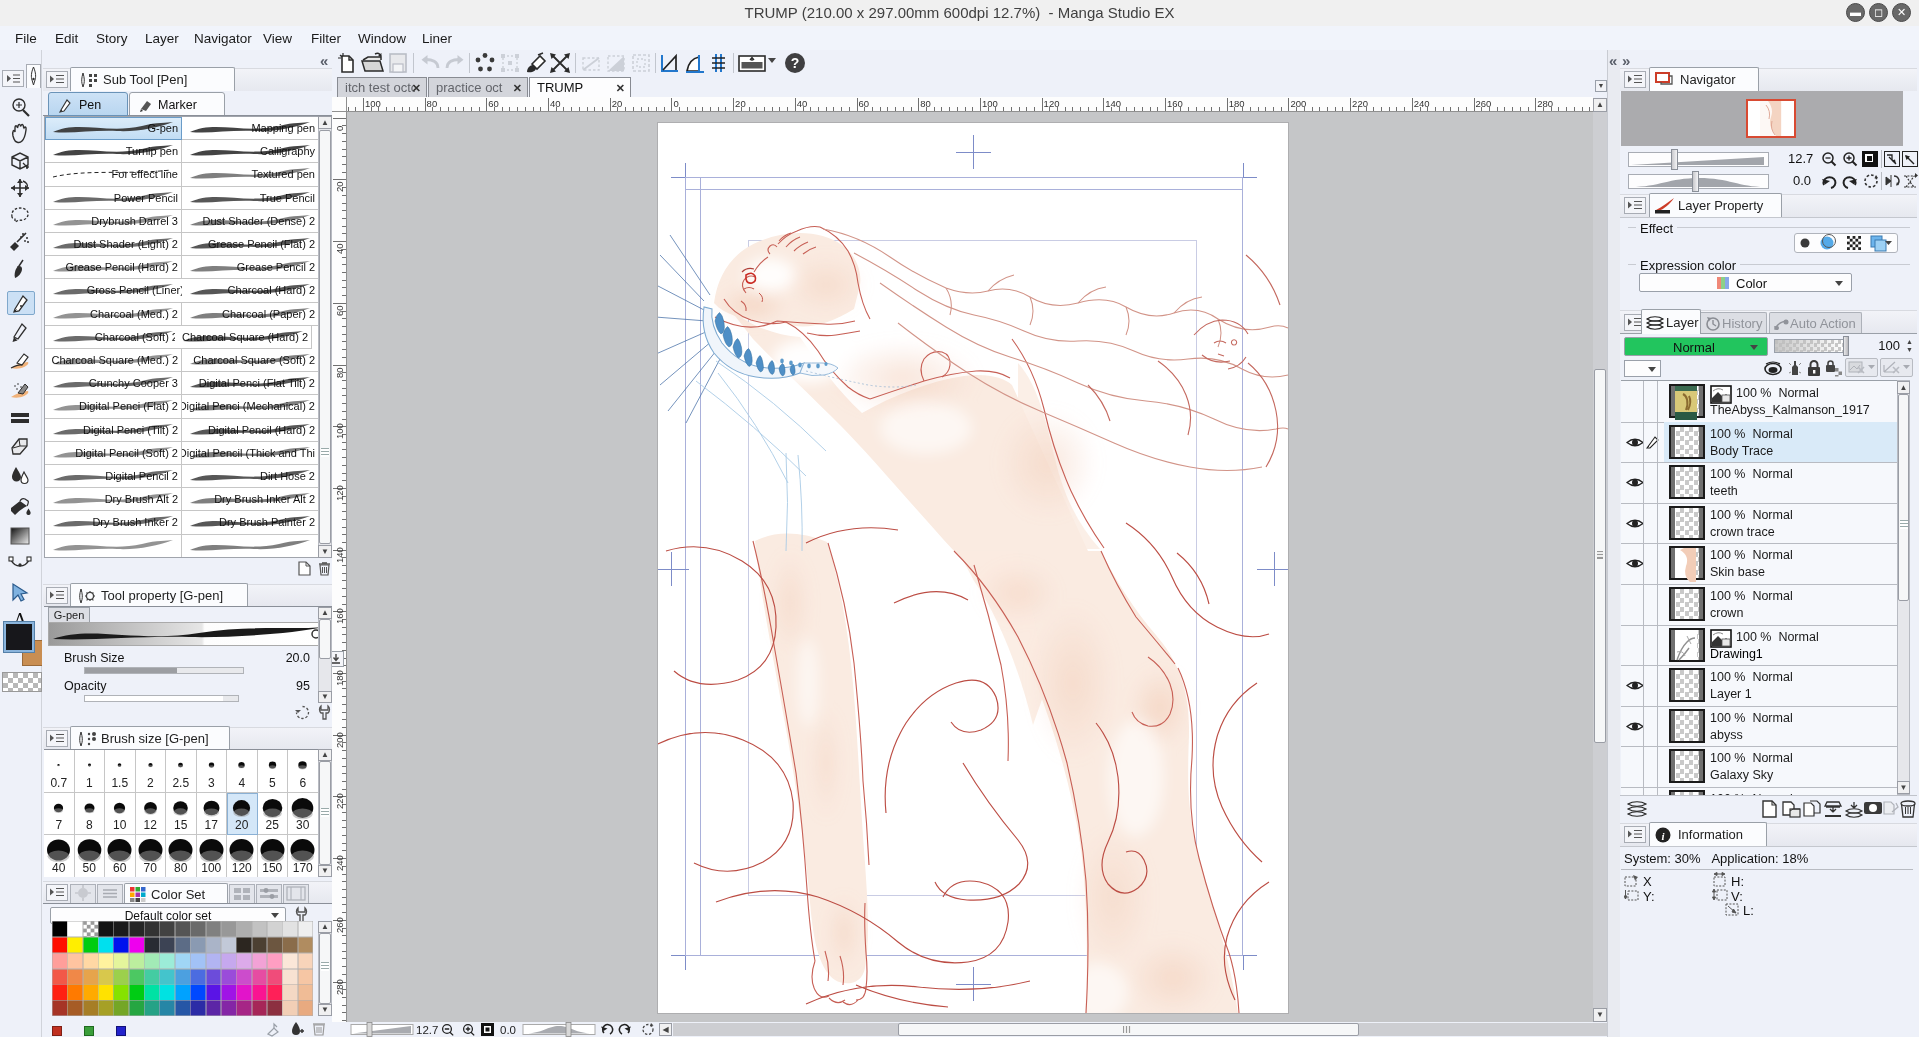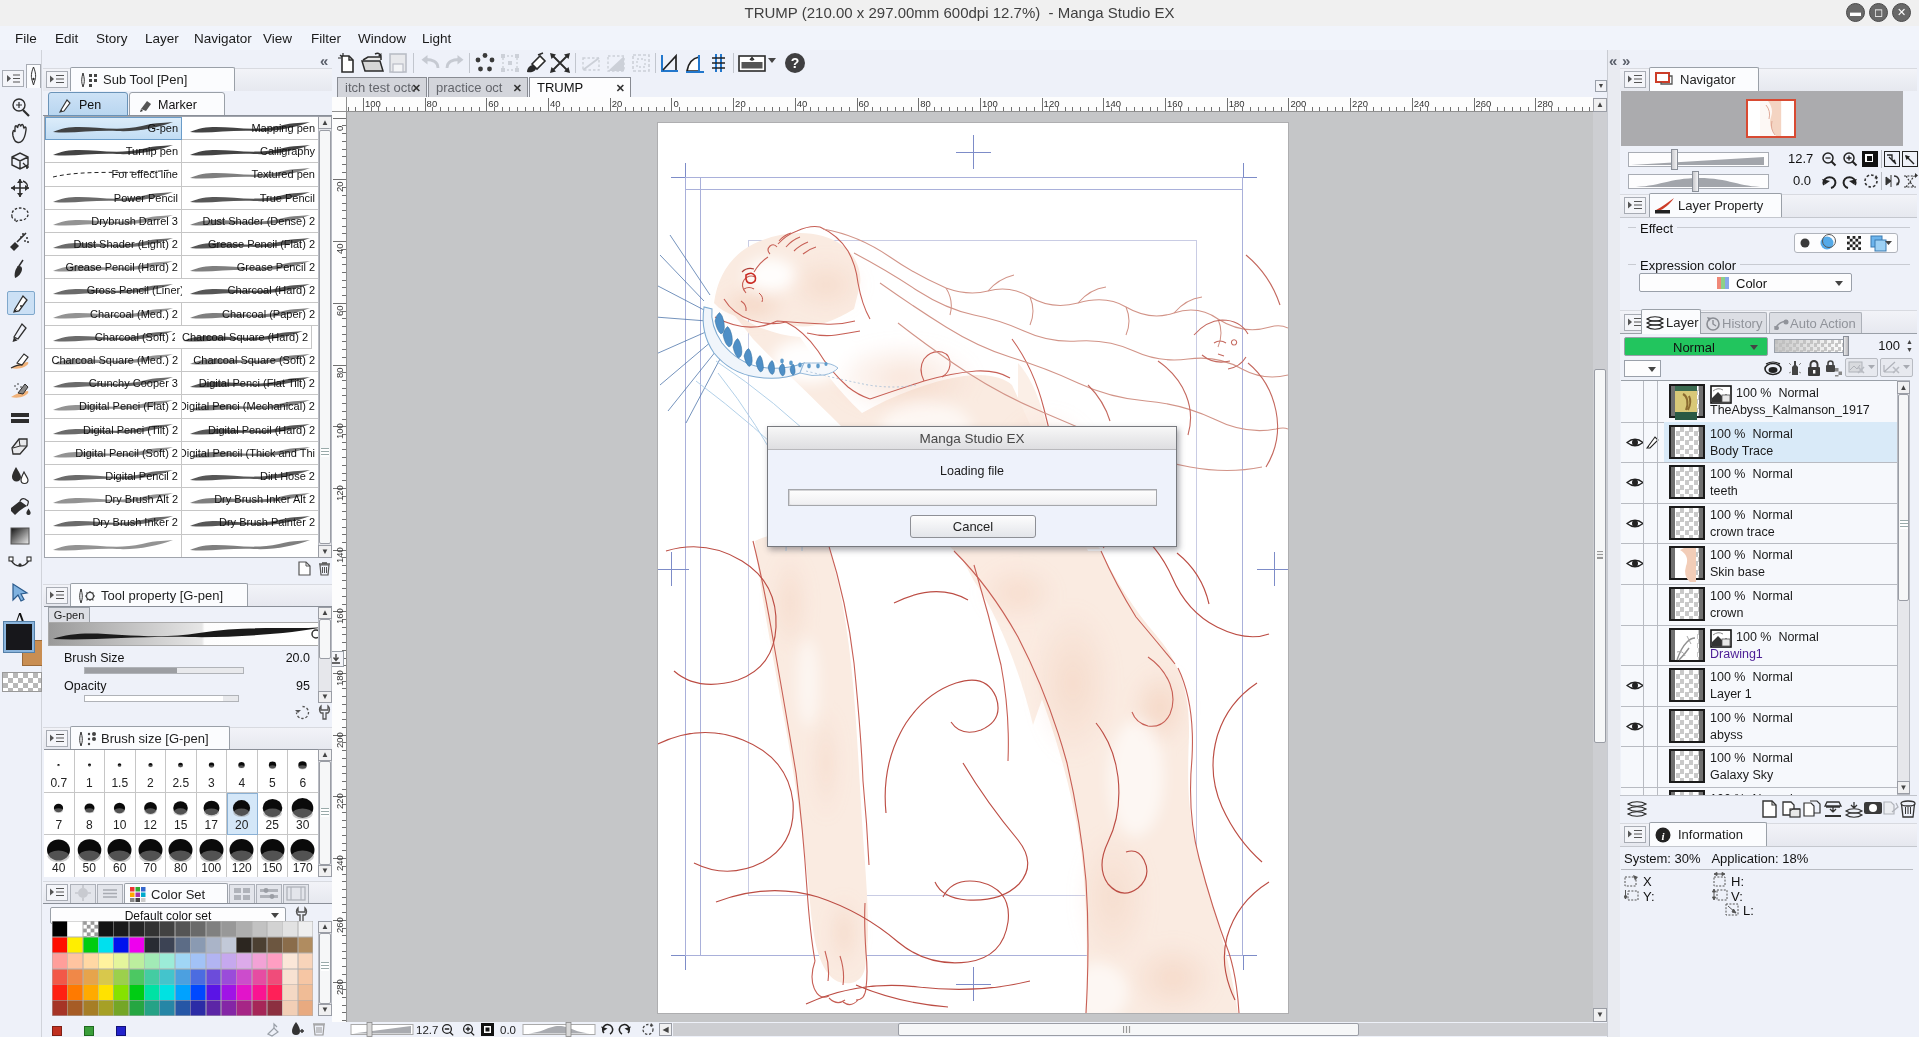--- a/index.html
+++ b/index.html
@@ -65,21 +65,21 @@
 
   <div class="abs" id="menubar">
     <span class="mi" style="left:15px;">File</span>
       <span class="mi" style="left:55px;">Edit</span>
       <span class="mi" style="left:96px;">Story</span>
       <span class="mi" style="left:145px;">Layer</span>
       <span class="mi" style="left:194px;">Navigator</span>
       <span class="mi" style="left:263px;">View</span>
       <span class="mi" style="left:311px;">Filter</span>
       <span class="mi" style="left:358px;">Window</span>
-      <span class="mi" style="left:422px;">Light</span>
+      <span class="mi" style="left:422px;">Liner</span>
   </div>
 
   <div class="abs collapsebtn" style="left:320px; top:52px;">«</div>
   <div class="abs ticon" style="left:336px;"><svg width="22" height="22" viewBox="0 0 22 22">
         <path d="M6 4 L13 4 L17 8 L17 20 L6 20 Z" fill="#fff" stroke="#2b2b2b" stroke-width="1.6"></path>
         <path d="M13 4 L13 8 L17 8" fill="none" stroke="#2b2b2b" stroke-width="1.4"></path>
         <path d="M4 3 l2 2 M7 1 l0 3 M2 6 l3 0" stroke="#2b2b2b" stroke-width="1.2"></path>
       </svg></div>
   <div class="abs ticon" style="left:361px;"><svg width="24" height="22" viewBox="0 0 24 22">
         <path d="M2 8 L7 5 L20 5 L20 8" fill="#e8e8e8" stroke="#2b2b2b" stroke-width="1.5"></path>
@@ -732,28 +732,20 @@
       <circle cx="316" cy="7.5" r="5" fill="none" stroke="#444" stroke-width="1.3" stroke-dasharray="2.4 1.8"></circle>
         <path d="M319 1 l2.5 2.5 -3.5 1 Z" fill="#444"></path>
     </svg>
     <div class="abs sb-btn" style="left:327px; top:1px; width:13px; height:13px; line-height:11px;">◀</div>
     <div class="abs sb-track" style="left:341px; top:1px; width:934px; height:13px;"></div>
     <div class="abs sb-thumb" style="left:566px; top:1px; width:461px; height:13px;"></div>
     <div class="abs" style="left:791px; top:4px; width:8px; height:7px; background:linear-gradient(90deg,#999 0 1px,#eee 1px 3px,#999 3px 4px,#eee 4px 6px,#999 6px 7px,#eee 7px 8px);"></div>
     <div class="abs sb-btn" style="left:1276px; top:1px; width:13px; height:13px; line-height:11px;">▶</div>
   </div>
 
-  <div class="abs" id="dlg">
-    <div class="abs" id="dlg-title">Manga Studio EX</div>
-    <div class="abs" style="left:0; top:37px; width:408px; text-align:center; font-size:12.5px; color:#1a1a1a;">Loading file</div>
-    <div class="abs" id="dlg-prog">
-        <div class="inner"></div>
-      </div>
-    <div class="abs" id="dlg-cancel">Cancel</div>
-  </div>
 
   <div class="abs" style="left:0; top:50px; width:42px; height:987px; background:#eef1f9; border-right:1px solid #d0d3da;">
     <div class="abs" style="left:2px; top:20px; width:22px; height:17px; border:1px solid #a8acb4; background:#f4f5f9;"><svg width="20" height="15">
           <path d="M4 4 l4 3.5 -4 3.5 Z" fill="#555"></path>
           <path d="M10 4 h7 M10 7.5 h7 M10 11 h7" stroke="#555" stroke-width="1.2"></path>
         </svg></div>
     <div class="abs" style="left:26px; top:14px; width:15px; height:24px; border:1px solid #a8acb4; border-bottom:none; background:#fbfcfe;"><svg width="13" height="22">
           <path d="M6.5 2 C4 8 4 12 5 15 L6.5 20 L8 15 C9 12 9 8 6.5 2 Z" fill="none" stroke="#333" stroke-width="1"></path>
           <circle cx="6.5" cy="14" r="1.2" fill="#333"></circle>
         </svg></div>
@@ -1852,21 +1844,21 @@
             <path d="M2 22 Q8 20 10 26 M12 6 L16 14" stroke="#a8a8a8" stroke-width="1" fill="none"></path>
           </svg>
         </div>
         <svg width="22" height="20" style="position:absolute;left:89px;top:4px;">
           <rect x="1" y="1" width="20" height="17" fill="#fff" stroke="#111" stroke-width="1.6"></rect>
           <path d="M2 13 L8 7 L13 12 L16 9 L20 13 L20 17 L2 17 Z" fill="#333"></path>
           <path d="M3 6 Q8 2 13 5" fill="none" stroke="#888" stroke-width="1"></path>
           <rect x="12" y="10" width="8" height="7" fill="#e8e8e8" stroke="#555" stroke-width="0.8"></rect>
         </svg>
         <div style="position:absolute;left:115px;top:5px;font-size:12.5px;color:#1a1a1a;">100 %&nbsp;&nbsp;Normal</div>
-        <div style="position:absolute;left:89px;top:22px;font-size:12.5px;color:#4c1d95;">Drawing1</div>
+        <div style="position:absolute;left:89px;top:22px;font-size:12.5px;color:#000000;">Drawing1</div>
       </div>
       <div style="position:absolute;left:0;top:324.8px;width:289px;height:1px;background:#b8bbc2;"></div>
       <div style="position:absolute;left:0;top:284.2px;width:22px;height:40.6px;">
         <svg width="18" height="13" style="position:absolute;left:5px;top:14px;">
           <path d="M1 6.5 Q9 0 17 6.5 Q9 13 1 6.5 Z" fill="none" stroke="#222" stroke-width="1.3"></path>
           <circle cx="9" cy="6.5" r="3" fill="#222"></circle>
         </svg>
       </div>
       <div style="position:absolute;left:0;top:284.2px;width:289px;height:40.6px;">
         <div style="position:absolute; left:48px; top:3px; width:36px; height:34px; border:2px solid #1a1a1a; background:conic-gradient(#fff 0 25%, #c9c9c9 0 50%, #fff 0 75%, #c9c9c9 0) 0 0/9px 9px;">

